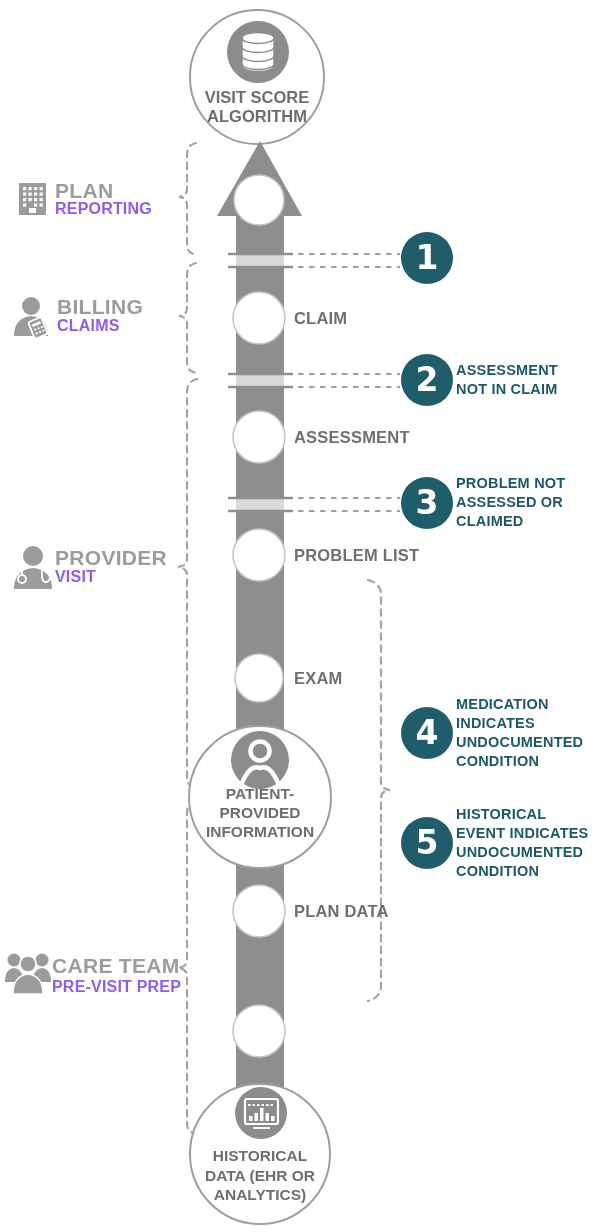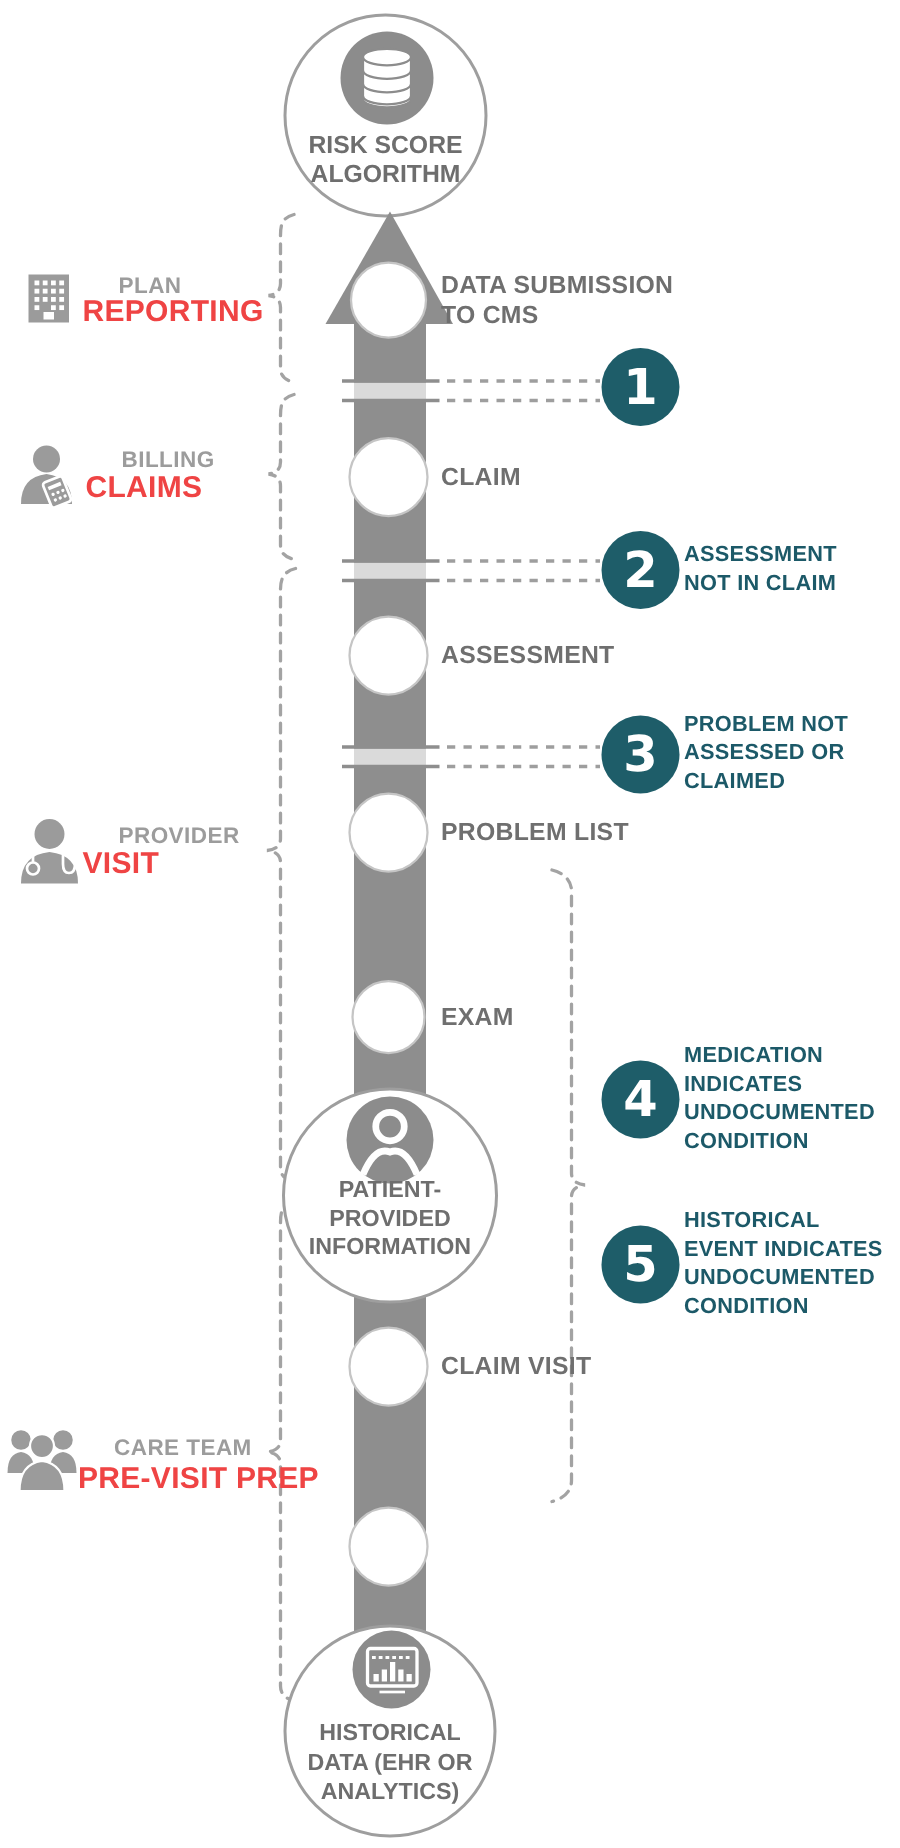--- a/index.html
+++ b/index.html
@@ -2,22 +2,22 @@
 <html><head>
 <meta charset="utf-8">
 <style>
   html,body{margin:0;padding:0;background:#fff;}
   #stage{position:relative;width:600px;height:1232px;background:#ffffff;overflow:hidden;
          font-family:"Liberation Sans","DejaVu Sans",sans-serif;}
   #gfx{position:absolute;left:0;top:0;}
   .txt{position:absolute;white-space:pre-line;}
   .stage-label{color:#6f6f6f;font-size:16.5px;font-weight:700;line-height:20px;letter-spacing:.2px;}
   .node-label{color:#6e6e6e;font-weight:700;text-align:center;}
-  .side-title{color:#9c9c9c;font-size:15px;font-weight:700;line-height:21px;letter-spacing:.3px;margin-left:24px;}
-  .side-sub{color:#ef4444;font-size:20px;font-weight:600;line-height:17px;letter-spacing:.2px;}
+  .side-title{color:#9c9c9c;font-size:21px;font-weight:700;line-height:21px;letter-spacing:.3px;}
+  .side-sub{color:#8b5cf6;font-size:16px;font-weight:600;line-height:17px;letter-spacing:.2px;}
   .callout-num{position:absolute;width:52px;height:52px;border-radius:50%;background:#1e5d69;
                color:#ffffff;font-size:33px;font-weight:700;line-height:52px;text-align:center;
                font-family:"DejaVu Sans","Liberation Sans",sans-serif;}
   .callout-text{color:#1c5968;font-size:14.5px;font-weight:700;line-height:19px;letter-spacing:.2px;}
 </style>
 </head>
 <body>
 
 <div id="stage">
 
@@ -146,36 +146,34 @@
     <g>
       <circle cx="14" cy="960" r="6.5" fill="#9b9b9b"></circle>
       <path d="M5,982 Q5,969 14,968 Q23,969 23,982 Z" fill="#9b9b9b"></path>
       <circle cx="42" cy="960" r="6.5" fill="#9b9b9b"></circle>
       <path d="M33,982 Q33,969 42,968 Q51,969 51,982 Z" fill="#9b9b9b"></path>
       <circle cx="28" cy="964" r="8" fill="#9b9b9b" stroke="#ffffff" stroke-width="1.5"></circle>
       <path d="M13,994 Q13,976 28,974 Q43,976 43,994 Z" fill="#9b9b9b" stroke="#ffffff" stroke-width="1.5"></path>
     </g>
   </svg>
 
-  <div class="txt node-label" style="left:192px;top:88px;width:130px;font-size:16.5px;line-height:19px;">RISK SCORE
+  <div class="txt node-label" style="left:192px;top:88px;width:130px;font-size:16.5px;line-height:19px;">VISIT SCORE
 ALGORITHM</div>
   <div class="txt node-label" style="left:195px;top:784px;width:130px;font-size:15.5px;line-height:19px;">PATIENT-
 PROVIDED
 INFORMATION</div>
   <div class="txt node-label" style="left:185px;top:1146px;width:150px;font-size:15.5px;line-height:19.5px;">HISTORICAL
 DATA (EHR OR
 ANALYTICS)</div>
 
-  <div class="txt stage-label" style="left:294px;top:180px;">DATA SUBMISSION
-TO CMS</div>
   <div class="txt stage-label" style="left:294px;top:308px;">CLAIM</div>
   <div class="txt stage-label" style="left:294px;top:427px;">ASSESSMENT</div>
   <div class="txt stage-label" style="left:294px;top:545px;text-align:right;">PROBLEM LIST</div>
   <div class="txt stage-label" style="left:294px;top:668px;">EXAM</div>
-  <div class="txt stage-label" style="left:294px;top:901px;">CLAIM VISIT</div>
+  <div class="txt stage-label" style="left:294px;top:901px;">PLAN DATA</div>
 
   <div class="txt side-title" style="left:55px;top:180px;">PLAN</div>
   <div class="txt side-sub" style="left:55px;top:200px;">REPORTING</div>
   <div class="txt side-title" style="left:57px;top:296px;">BILLING</div>
   <div class="txt side-sub" style="left:57px;top:317px;">CLAIMS</div>
   <div class="txt side-title" style="left:55px;top:547px;">PROVIDER</div>
   <div class="txt side-sub" style="left:55px;top:568px;">VISIT</div>
   <div class="txt side-title" style="left:52px;top:955px;">CARE TEAM</div>
   <div class="txt side-sub" style="left:52px;top:978px;text-align:right;">PRE-VISIT PREP</div>
 

